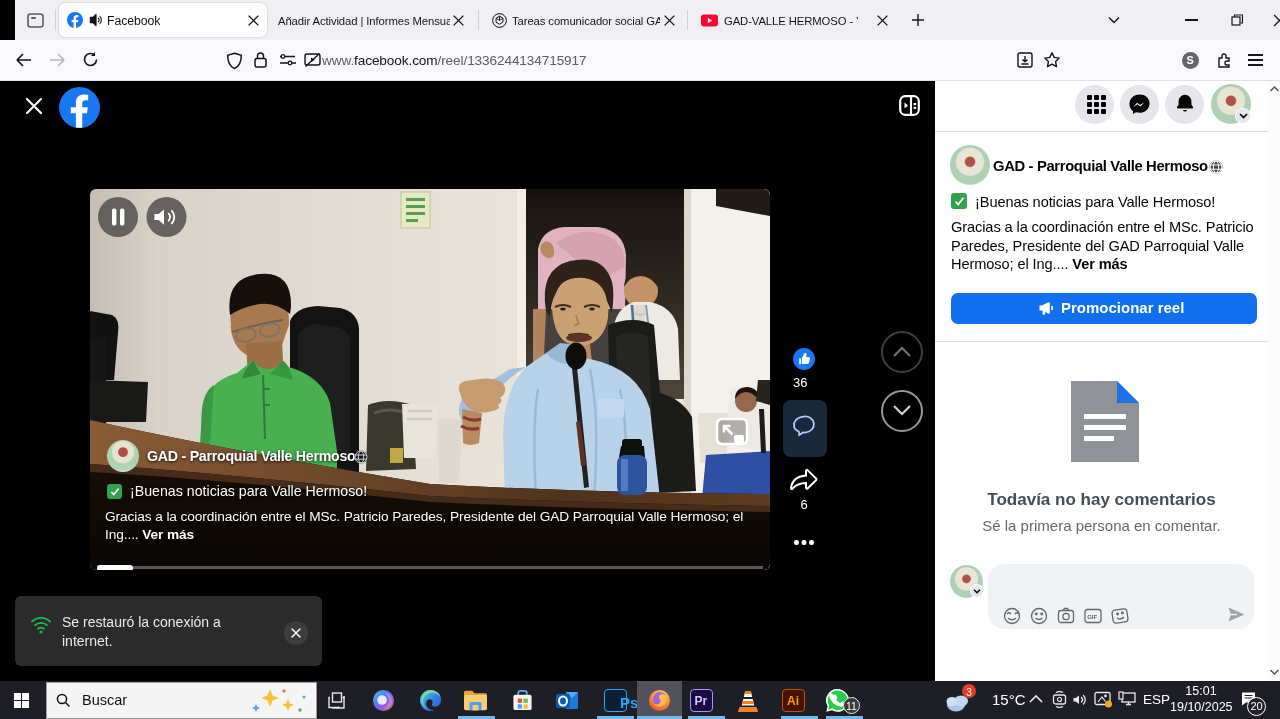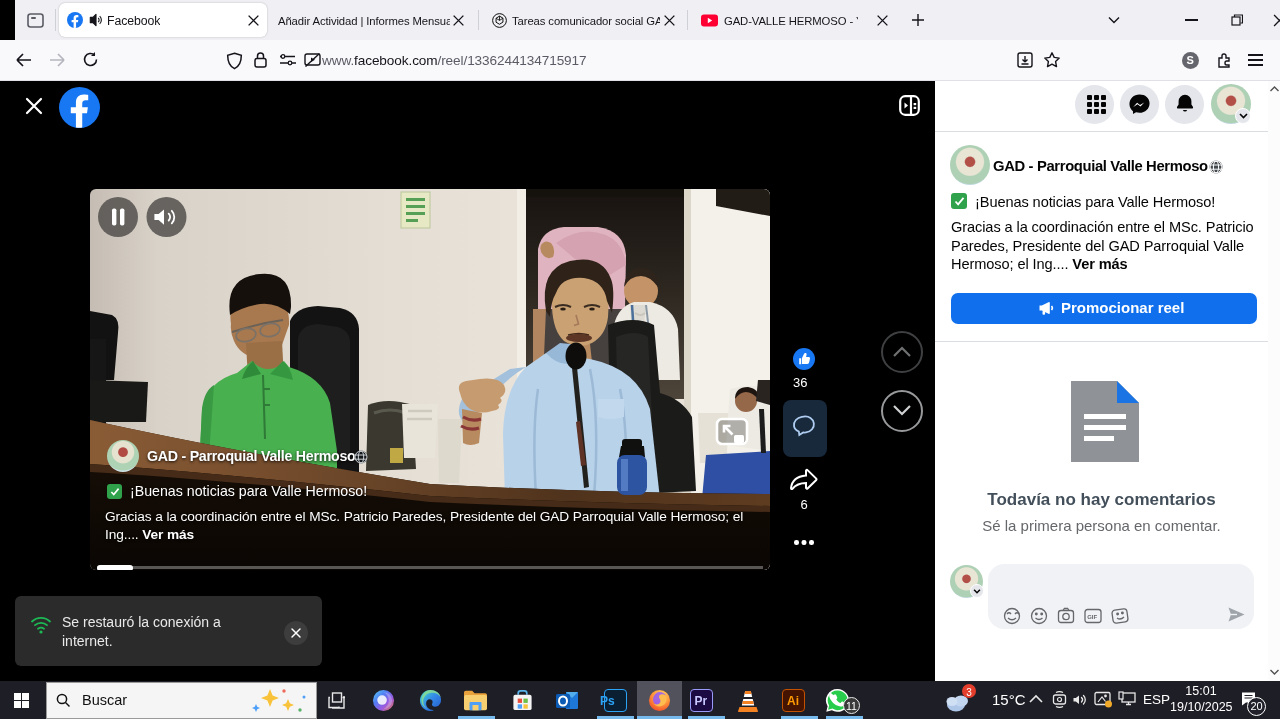--- a/index.html
+++ b/index.html
@@ -543,21 +543,21 @@
     </svg>
 
     <svg class="abs" style="left:556px;top:8px" width="24" height="23" viewBox="0 0 24 23">
       <path d="M10 3h11a1 1 0 0 1 1 1v15a1 1 0 0 1-1 1H10z" fill="#1e78d7"></path>
       <path d="M10 3h12l-6 6z" fill="#59b3ec" opacity=".9"></path>
       <rect x="0" y="5" width="14" height="14" rx="1.5" fill="#0b5bb5"></rect>
       <ellipse cx="7" cy="12" rx="4" ry="4.6" fill="none" stroke="#fff" stroke-width="2"></ellipse>
     </svg>
 
     <div class="abs" style="left:604px;top:8px;width:23px;height:23px;background:#0b1f33;border-radius:4px;border:1.5px solid #2ba3f7"></div>
-    <div class="abs" style="left:600px;top:12.5px;font-size:12px;font-weight:bold;color:#2ba3f7">Ps</div>
+    <div class="abs" style="left:620px;top:12.5px;font-size:15px;font-weight:bold;color:#2ba3f7">Ps</div>
 
     <div class="abs" style="left:637px;top:0;width:45px;height:38px;background:#52525c"></div>
     <svg class="abs" style="left:648px;top:8px" width="23" height="23" viewBox="0 0 24 24">
       <defs>
           <radialGradient id="ffx" cx=".6" cy=".25" r="1">
             <stop offset="0" stop-color="#ffd567"></stop>
             <stop offset=".4" stop-color="#ff9a3d"></stop>
             <stop offset=".75" stop-color="#f3552b"></stop>
             <stop offset="1" stop-color="#c82b74"></stop>
           </radialGradient>

